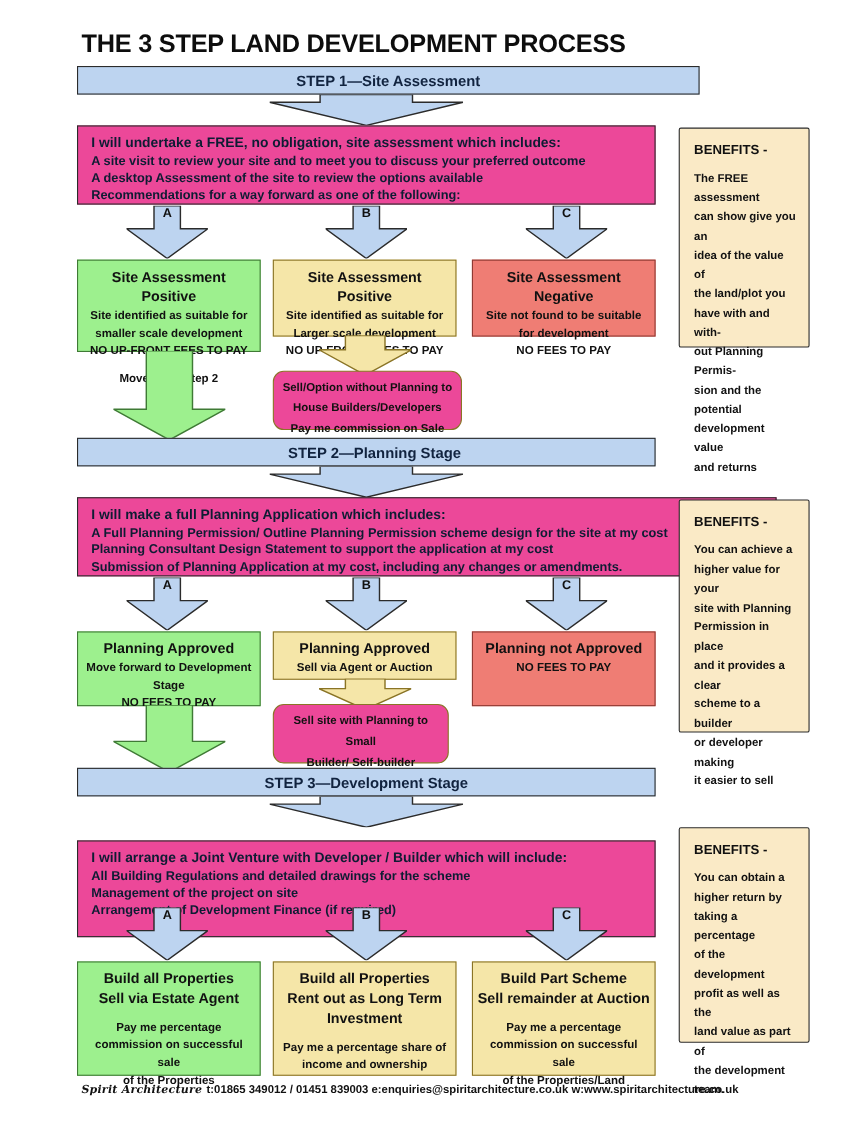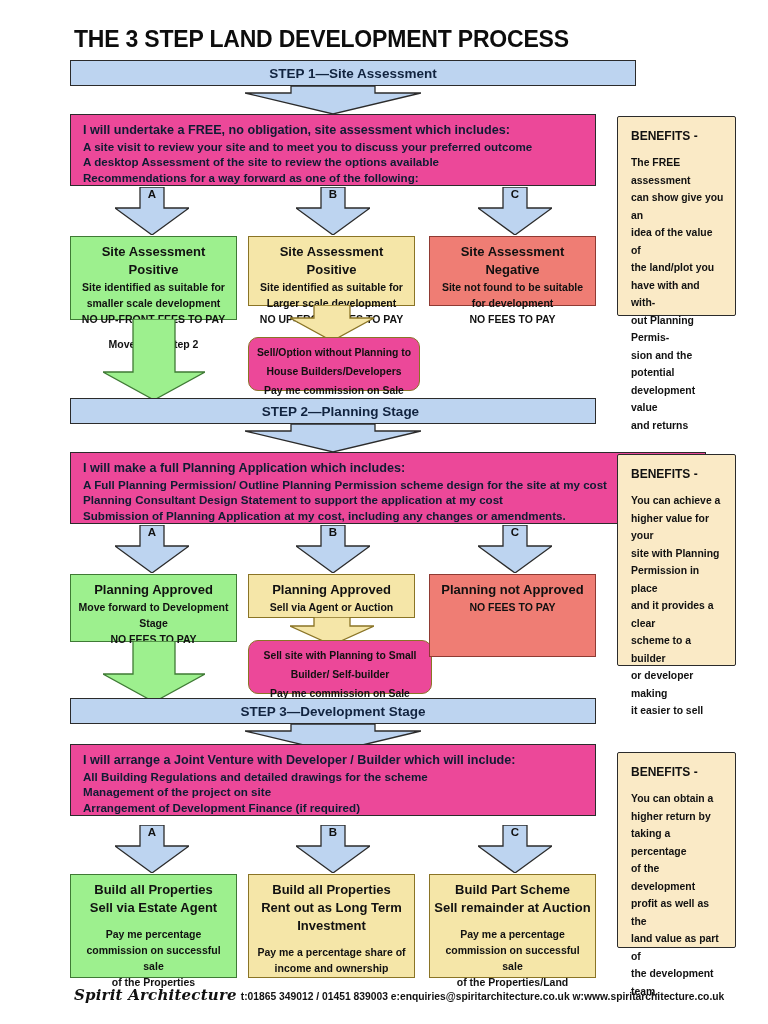--- a/index.html
+++ b/index.html
@@ -137,21 +137,21 @@
     top: 986px;
     font-size: 10.3px;
     font-weight: bold;
     color: #111;
     white-space: nowrap;
   }
   .footer .brand {
     font-family: "DejaVu Serif", serif;
     font-style: italic;
     font-weight: bold;
-    font-size: 15px;
+    font-size: 10px;
     letter-spacing: 0.2px;
     margin-right: 4px;
   }
 </style>
 </head>
 <body>
 
 <div class="page">
 
   <div class="title">THE 3 STEP LAND DEVELOPMENT PROCESS</div>
@@ -290,27 +290,27 @@
 
   <div class="abs outcome yellow" style="left:248px; top:574px; width:167px; height:44px;">
     <div class="head">Planning Approved</div>
     <div class="sub">Sell via Agent or Auction</div>
   </div>
   <div class="wide-arrow" style="left:290px; top:617px;">
     <svg width="84" height="28" viewBox="0 0 84 28">
       <polygon points="24,0 60,0 60,9 84,9 42,28 0,9 24,9" fill="#f5e6a8" stroke="#8a7426" stroke-width="1.3"></polygon>
     </svg>
   </div>
-  <div class="abs note" style="left:248px; top:640px; width:184px; height:54px;">
+  <div class="abs note" style="left:248px; top:640px; width:160px; height:54px;">
     <div>Sell site with Planning to Small</div>
     <div>Builder/ Self-builder</div>
     <div>Pay me commission on Sale</div>
   </div>
 
-  <div class="abs outcome red" style="left:429px; top:574px; width:167px; height:83px;">
+  <div class="abs outcome red" style="left:429px; top:574px; width:167px; height:68px;">
     <div class="head">Planning not Approved</div>
     <div class="sub"></div>
     <div class="sub">NO FEES TO PAY</div>
   </div>
 
   <div class="abs benefits" style="left:617px; top:454px; width:119px; height:212px;">
     <div class="b-title">BENEFITS -</div>
     <div class="b-body">You can achieve a
 higher value for your
 site with Planning
@@ -322,21 +322,21 @@
   </div>
 
   <div class="abs step-bar" style="left:70px; top:698px; width:526px; height:26px;">STEP 3—Development Stage</div>
 
   <div class="wide-arrow" style="left:245px; top:724px;">
     <svg width="176" height="28" viewBox="0 0 176 28">
       <polygon points="46,0 130,0 130,7 176,7 88,28 0,7 46,7" fill="#bdd4f0" stroke="#2b2b2b" stroke-width="1.3"></polygon>
     </svg>
   </div>
 
-  <div class="abs desc-box" style="left:70px; top:744px; width:526px; height:72px;">
+  <div class="abs desc-box" style="left:70px; top:764px; width:526px; height:88px;">
     <div class="first">I will arrange a Joint Venture with Developer / Builder which will include:</div>
     <div>All Building Regulations and detailed drawings for the scheme</div>
     <div>Management of the project on site</div>
     <div>Arrangement of Development Finance (if required)</div>
   </div>
 
   <div class="letter-arrow" style="left:115px; top:825px;">
     <svg width="74" height="48" viewBox="0 0 74 48">
       <polygon points="25,0 49,0 49,21 74,21 37,48 0,21 25,21" fill="#bdd4f0" stroke="#2b2b2b" stroke-width="1.3"></polygon>
     </svg>

